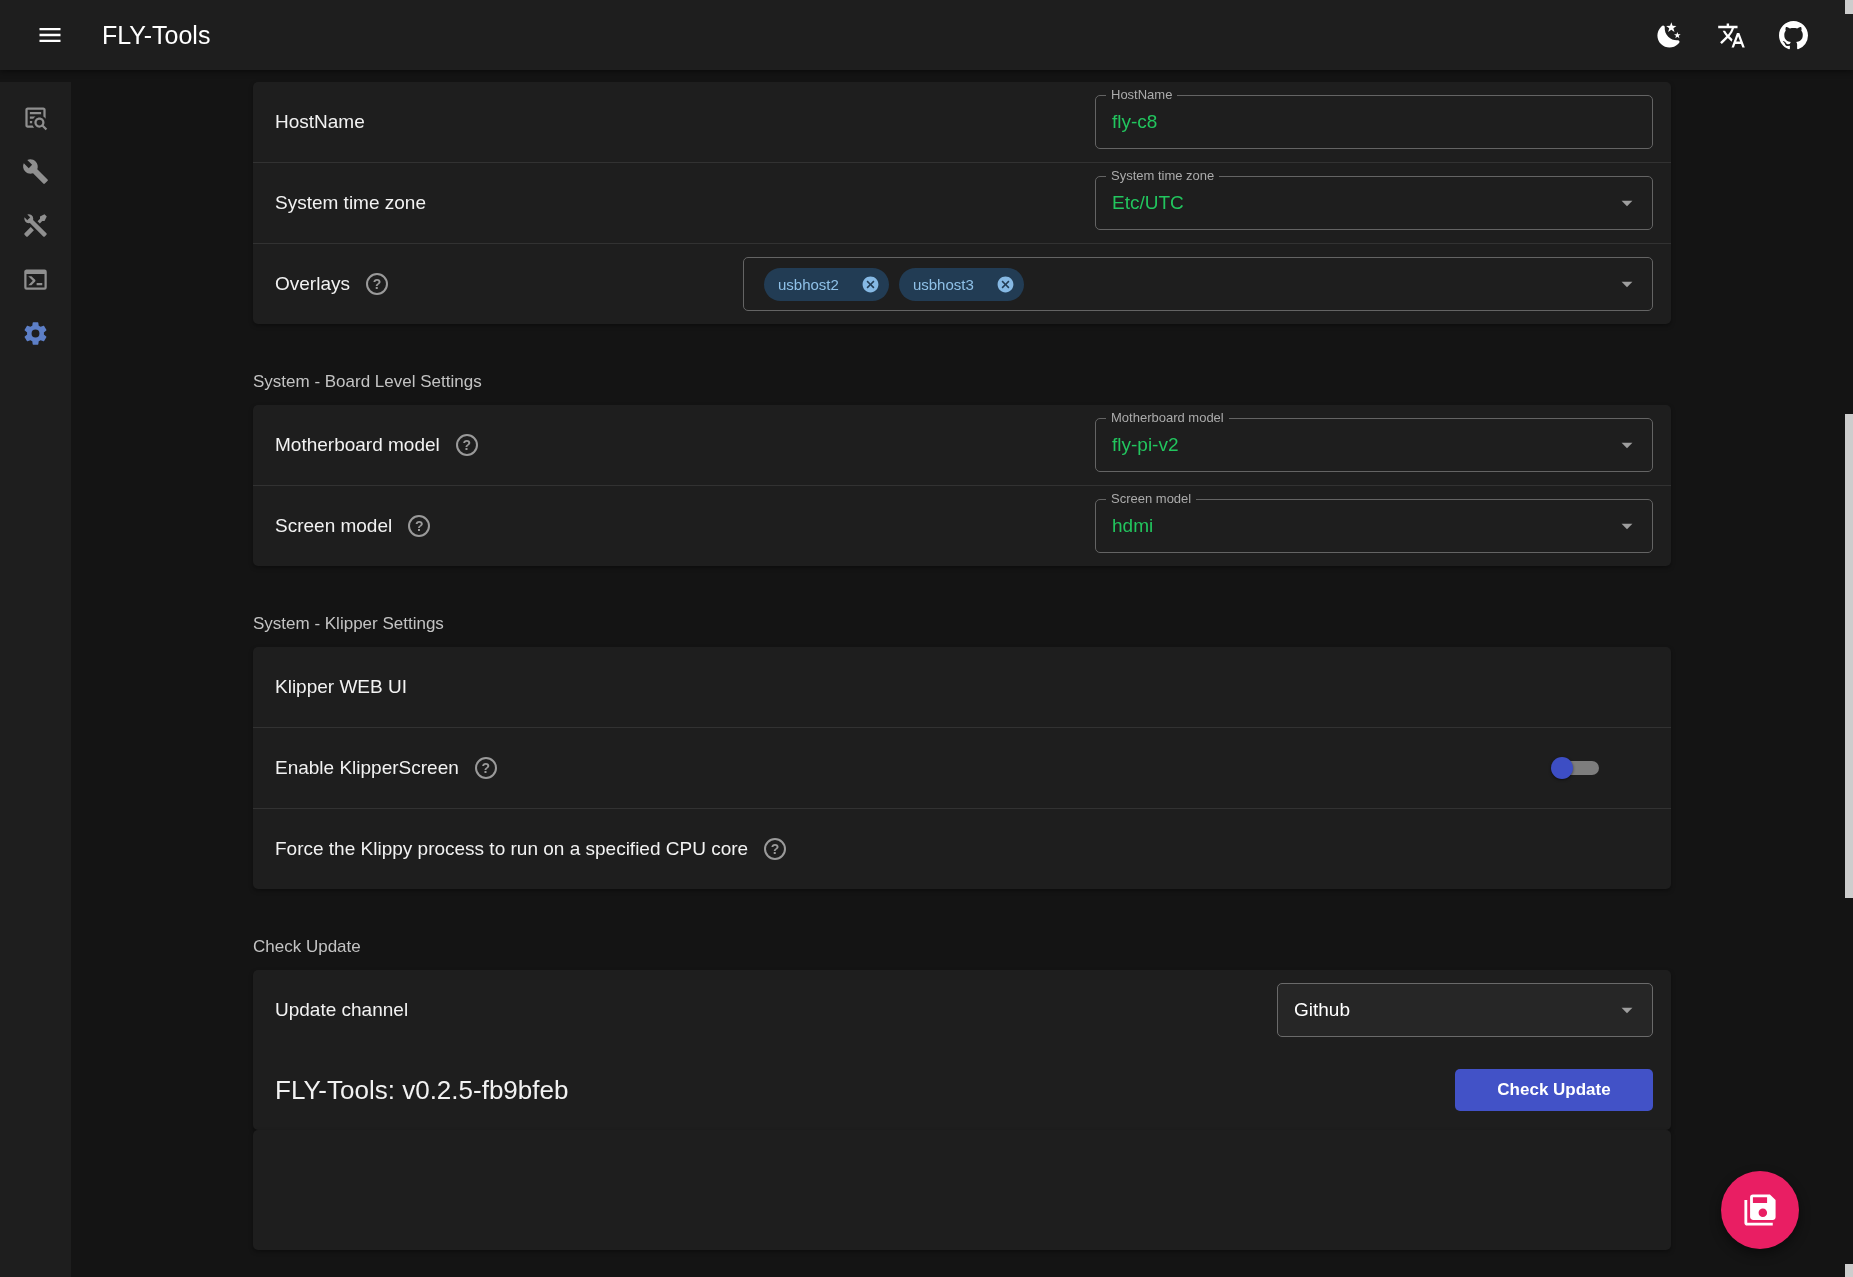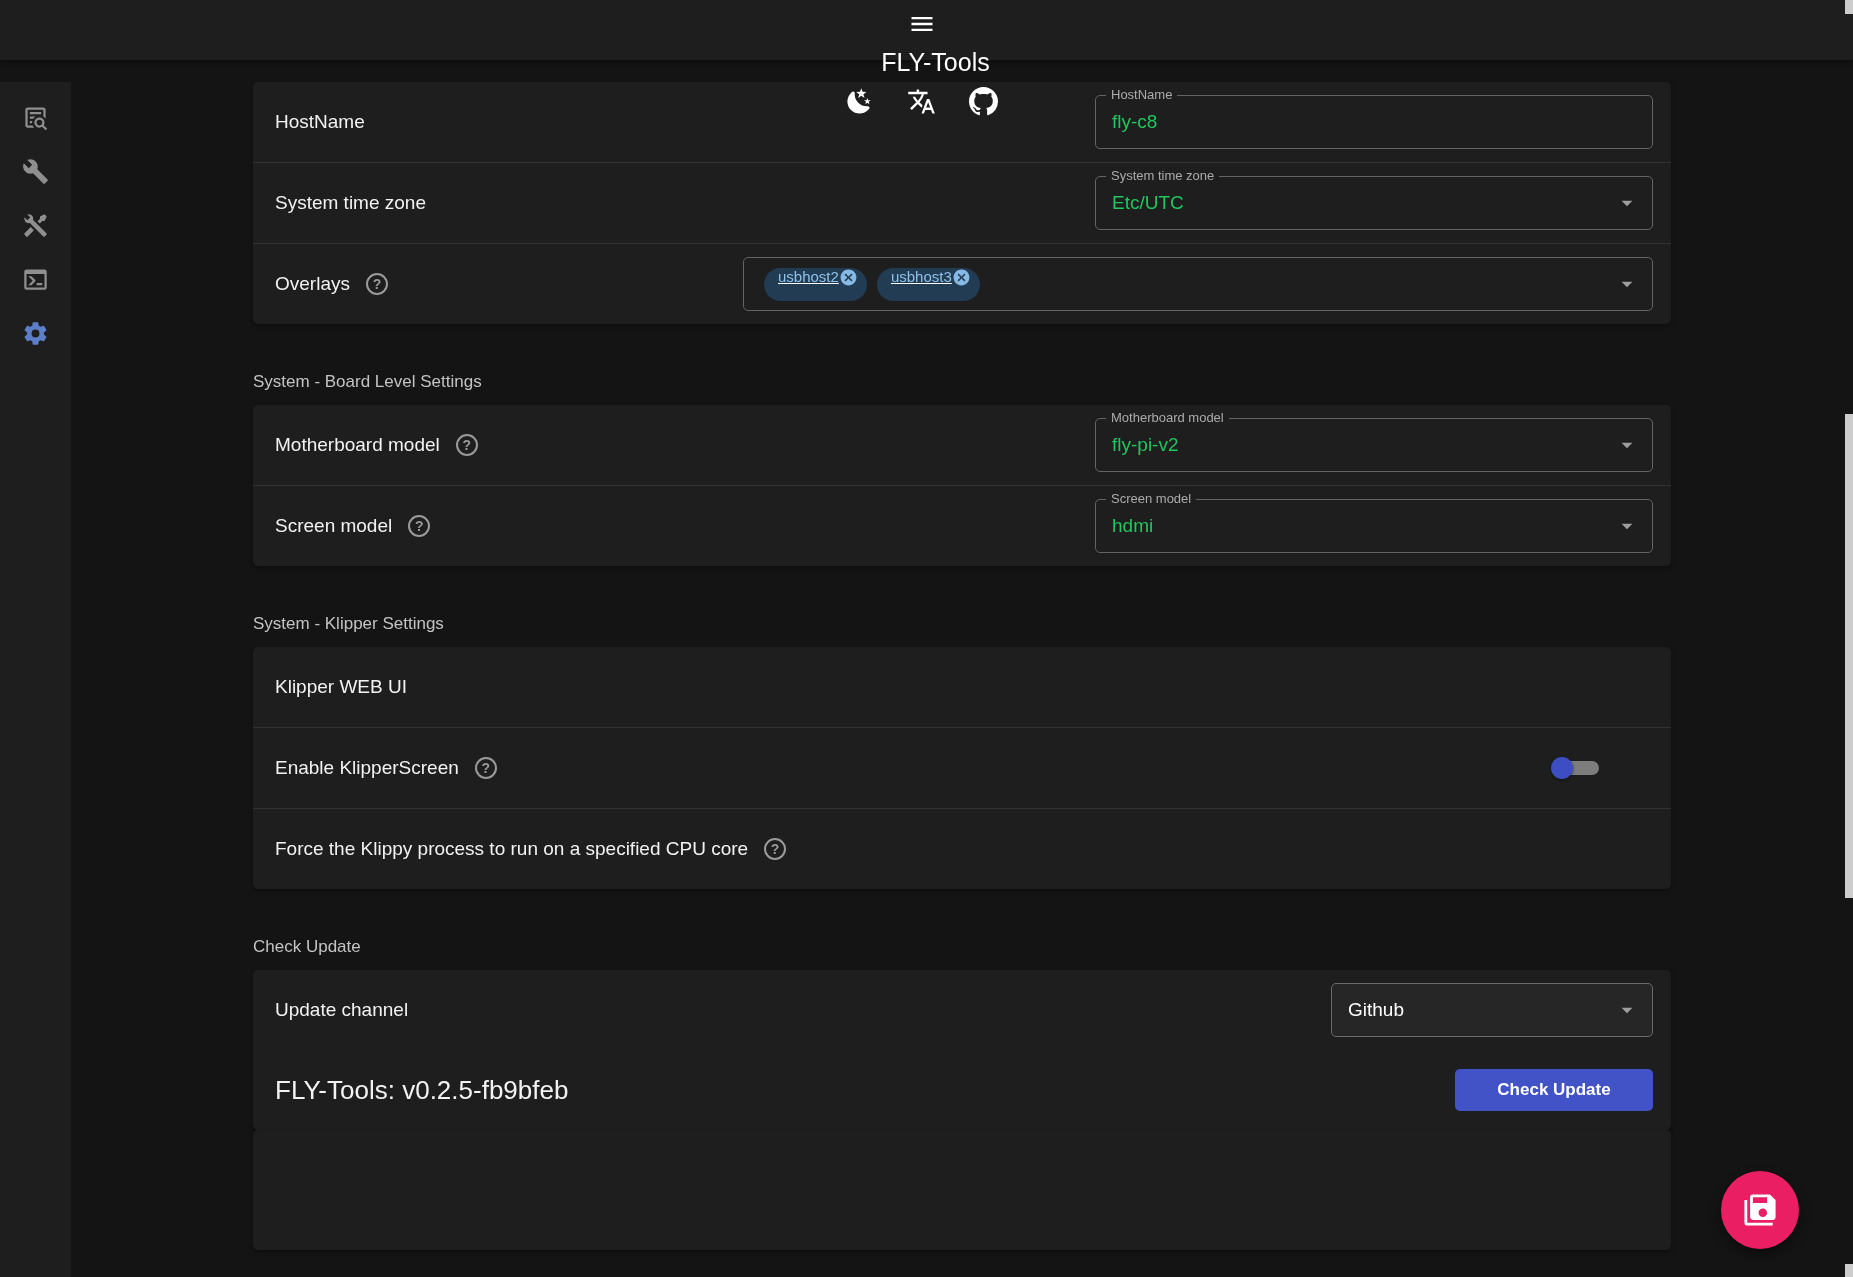--- a/index.html
+++ b/index.html
@@ -6,25 +6,24 @@
   html,body { margin:0; padding:0; }
   body {
     width:1853px; height:1277px; overflow:hidden; position:relative;
     background:#141414; color:#fff;
     font-family:"Liberation Sans", sans-serif;
   }
   svg { display:block; }
 
   
   .appbar {
-    position:fixed; top:0; left:0; width:100%; height:60px;
+    position:fixed; top:0; left:0; width:100%; height:70px;
     background:#1e1e1e; display:flex; align-items:center;
     padding:0 36px 0 26px; z-index:10;
     box-shadow:0 2px 6px rgba(0,0,0,.45);
-    flex-direction:column;
   }
   .icon-btn {
     background:none; border:none; padding:0; cursor:pointer;
     width:48px; height:48px; display:flex; align-items:center; justify-content:center;
     color:#ffffff; flex:none;
   }
   .icon-btn svg { width:28px; height:28px; fill:currentColor; }
   .appbar-title { font-size:25px; font-weight:400; margin-left:28px; color:#fff; }
   .spacer { flex:1; }
   .appbar-right { display:flex; align-items:center; gap:14px; }
@@ -73,30 +72,30 @@
   .field .flabel {
     position:absolute; top:-9px; left:10px; font-size:13px; color:#ababab;
     background:#1e1e1e; padding:0 5px; line-height:1.3; white-space:nowrap;
   }
   .field .fvalue { font-size:19px; color:#22c55e; }
   .field .arrow { margin-left:auto; width:26px; height:26px; color:#9e9e9e; fill:currentColor; flex:none; }
   .field.wide { width:910px; padding-left:20px; }
 
   .chips { display:flex; gap:10px; align-items:center; }
   .chip {
-    display:flex; align-items:flex-start; gap:0; height:33px;
-    background:#223c54; border-radius:17px; padding:0 9px 0 14px; cursor:pointer;text-decoration:underline;
+    display:flex; align-items:center; gap:22px; height:33px;
+    background:#223c54; border-radius:17px; padding:0 9px 0 14px; cursor:pointer;
   }
   .chip-label { font-size:15px; color:#8fc1e8; }
   .chip-close { width:19px; height:19px; color:#86b9e4; cursor:pointer; }
   .chip-close svg { width:19px; height:19px; fill:currentColor; }
 
   
   .select-plain {
-    position:relative; height:54px; width:322px;
+    position:relative; height:54px; width:376px;
     background:#262626; border:1px solid #6a6a6a; border-radius:5px;
     display:flex; align-items:center; padding:0 12px 0 16px; cursor:pointer;
   }
   .select-plain .fvalue { font-size:19px; color:#fff; }
   .select-plain .arrow { margin-left:auto; width:26px; height:26px; color:#9e9e9e; fill:currentColor; }
 
   
   .switch { position:relative; width:48px; height:24px; cursor:pointer; margin-right:54px; }
   .switch-track {
     position:absolute; left:12px; top:5px; width:36px; height:14px;

